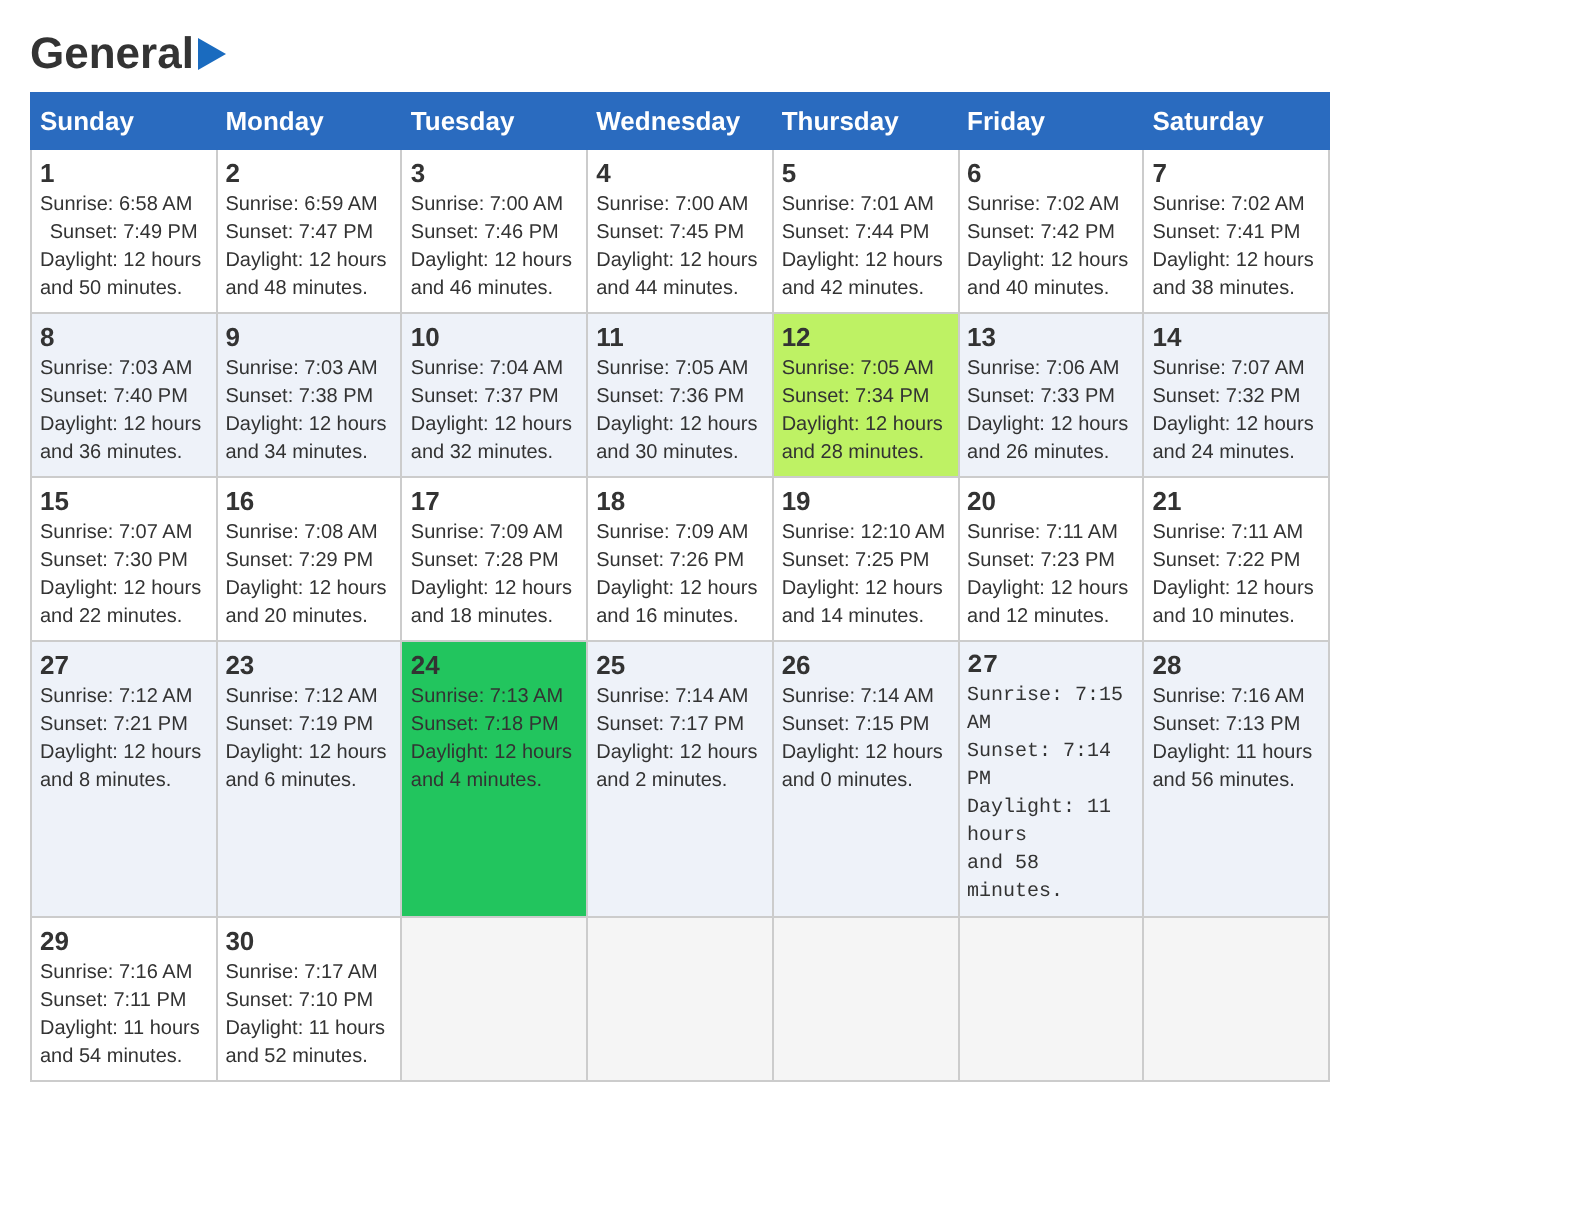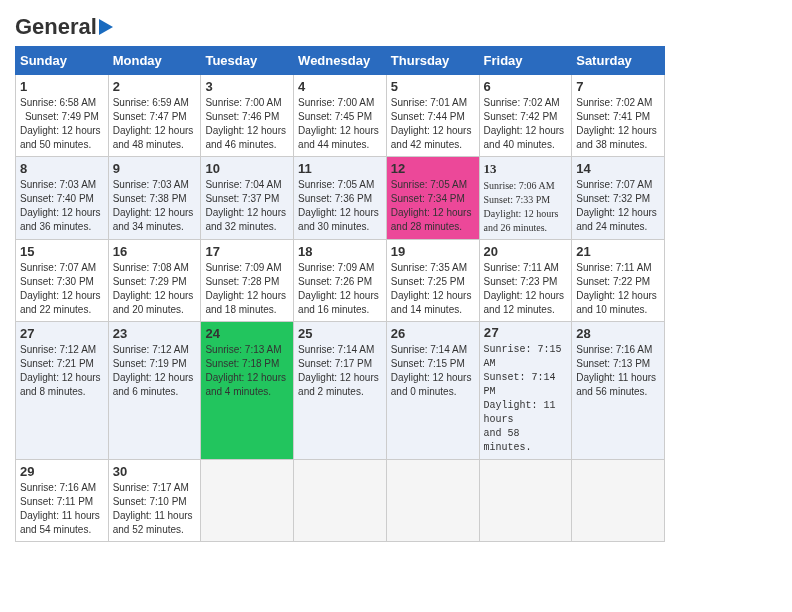--- a/index.html
+++ b/index.html
@@ -191,28 +191,28 @@
             <span style="display: block; line-height: 1.4;">Daylight: 12 hours</span>
             <span style="display: block; line-height: 1.4;">and 32 minutes.</span>
           </td>
           <td style="background: rgb(238, 242, 249);">
             <span class="day-num">11</span>
             <span style="display: block; line-height: 1.4;">Sunrise: 7:05 AM</span>
             <span style="display: block; line-height: 1.4;">Sunset: 7:36 PM</span>
             <span style="display: block; line-height: 1.4;">Daylight: 12 hours</span>
             <span style="display: block; line-height: 1.4;">and 30 minutes.</span>
           </td>
-          <td style="background: #ec4899;">
+          <td style="background: #bef264;">
             <span class="day-num">12</span>
             <span style="display: block; line-height: 1.4;">Sunrise: 7:05 AM</span>
             <span style="display: block; line-height: 1.4;">Sunset: 7:34 PM</span>
             <span style="display: block; line-height: 1.4;">Daylight: 12 hours</span>
             <span style="display: block; line-height: 1.4;">and 28 minutes.</span>
           </td>
-          <td style="background: rgb(238, 242, 249); font-family: Liberation Serif, serif;">
+          <td style="background: rgb(238, 242, 249);">
             <span class="day-num">13</span>
             <span style="display: block; line-height: 1.4;">Sunrise: 7:06 AM</span>
             <span style="display: block; line-height: 1.4;">Sunset: 7:33 PM</span>
             <span style="display: block; line-height: 1.4;">Daylight: 12 hours</span>
             <span style="display: block; line-height: 1.4;">and 26 minutes.</span>
           </td>
           <td style="background: rgb(238, 242, 249);">
             <span class="day-num">14</span>
             <span style="display: block; line-height: 1.4;">Sunrise: 7:07 AM</span>
             <span style="display: block; line-height: 1.4;">Sunset: 7:32 PM</span>
@@ -244,21 +244,21 @@
           </td>
           <td style="background: rgb(255, 255, 255);">
             <span class="day-num">18</span>
             <span style="display: block; line-height: 1.4;">Sunrise: 7:09 AM</span>
             <span style="display: block; line-height: 1.4;">Sunset: 7:26 PM</span>
             <span style="display: block; line-height: 1.4;">Daylight: 12 hours</span>
             <span style="display: block; line-height: 1.4;">and 16 minutes.</span>
           </td>
           <td style="background: rgb(255, 255, 255);">
             <span class="day-num">19</span>
-            <span style="display: block; line-height: 1.4;">Sunrise: 7:35 AM</span>
+            <span style="display: block; line-height: 1.4;">Sunrise: 12:10 AM</span>
             <span style="display: block; line-height: 1.4;">Sunset: 7:25 PM</span>
             <span style="display: block; line-height: 1.4;">Daylight: 12 hours</span>
             <span style="display: block; line-height: 1.4;">and 14 minutes.</span>
           </td>
           <td style="background: rgb(255, 255, 255);">
             <span class="day-num">20</span>
             <span style="display: block; line-height: 1.4;">Sunrise: 7:11 AM</span>
             <span style="display: block; line-height: 1.4;">Sunset: 7:23 PM</span>
             <span style="display: block; line-height: 1.4;">Daylight: 12 hours</span>
             <span style="display: block; line-height: 1.4;">and 12 minutes.</span>

